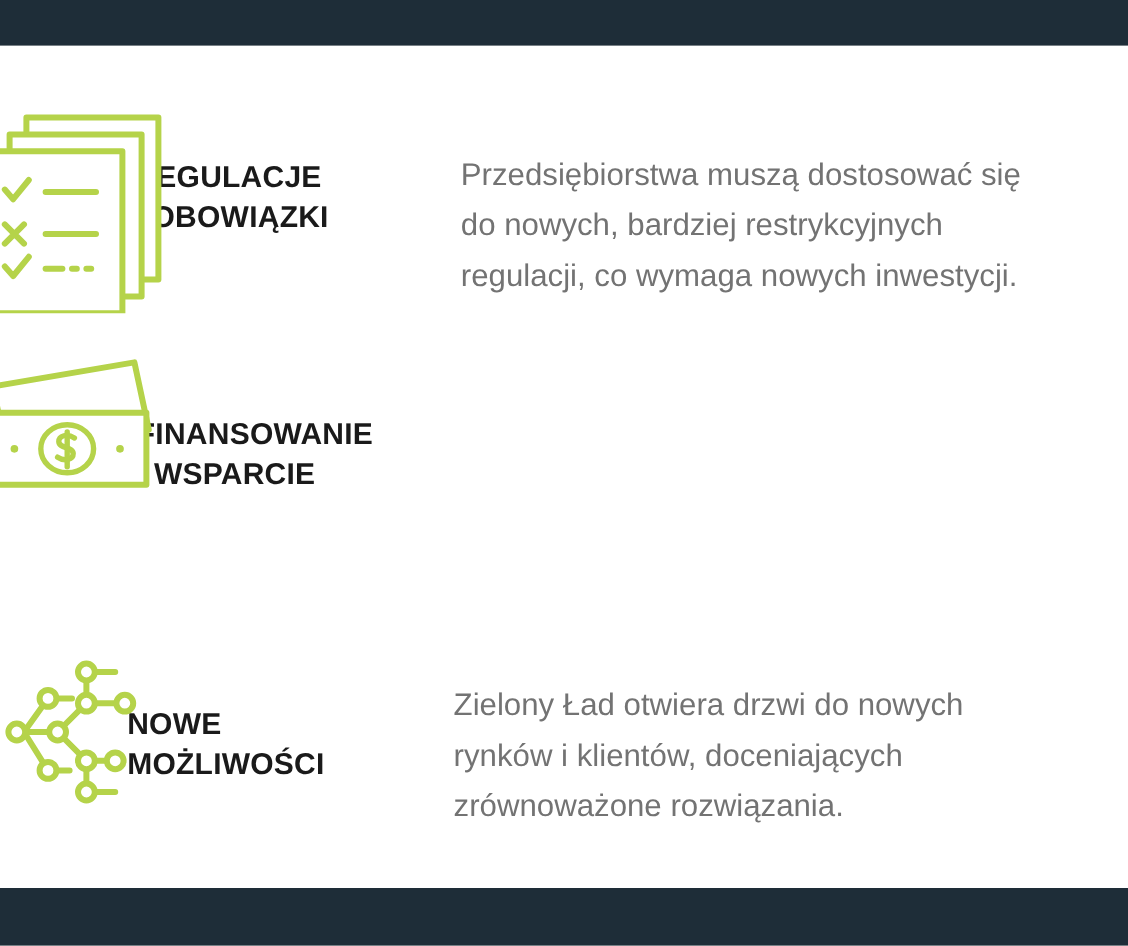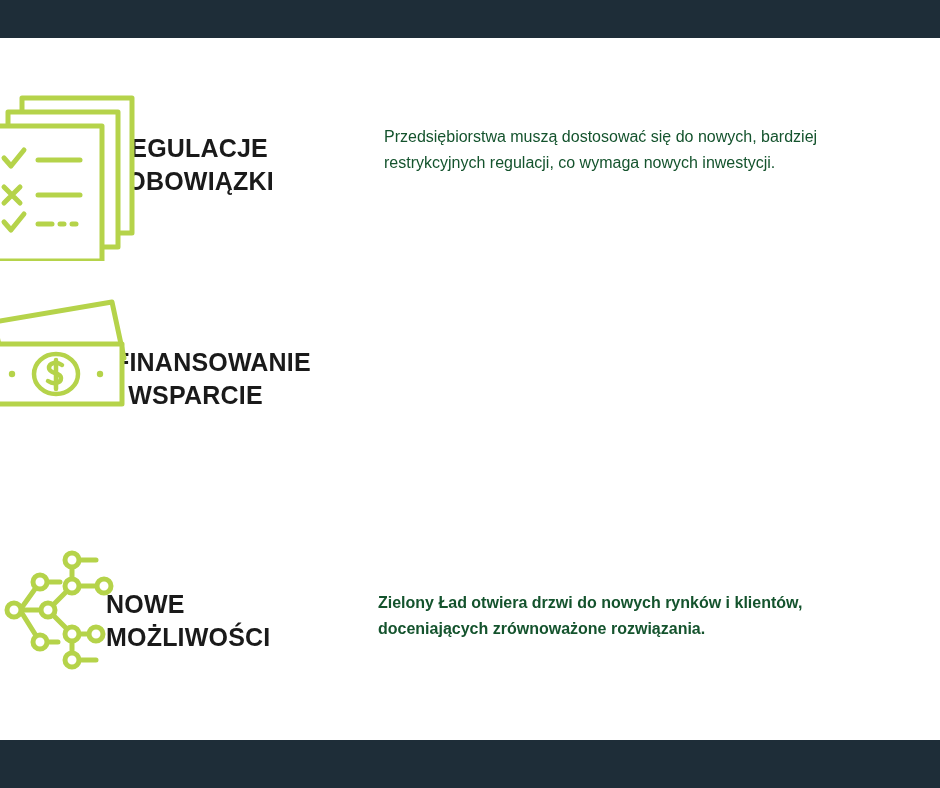--- a/index.html
+++ b/index.html
@@ -65,31 +65,31 @@
     margin-left: -38px;
     margin-top: 46px;
     width: 272px;
     white-space: pre-line;
   }
   .row-2 .heading { margin-top: 50px; margin-left: -36px; }
   .row-3 .heading { margin-top: 50px; margin-left: -44px; }
 
   .body-text {
     flex: 1 1 auto;
-    font-size: 16px;
+    font-size: 26px;
     line-height: 1.62;
-    color: #14532d;
+    color: #737373;
     margin-left: 0px;
     padding-right: 45px;
     max-width: 490px;
     white-space: pre-line;
   }
   .row-1 .body-text { margin-top: 38px; }
   .row-2 .body-text { margin-top: 22px; }
-  .row-3 .body-text { margin-top: 52px; font-weight: bold; }
+  .row-3 .body-text { margin-top: 28px; }
 </style>
 </head>
 <body>
 
 <div class="page">
 
   <div class="bar bar-top"></div>
 
   <div class="content">
 

